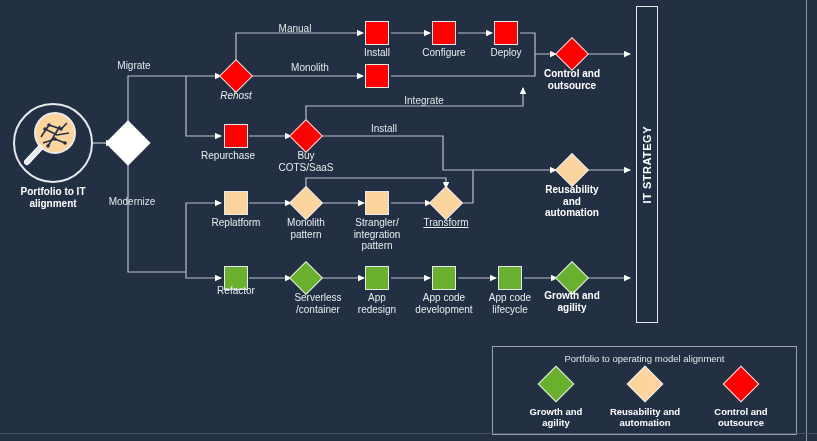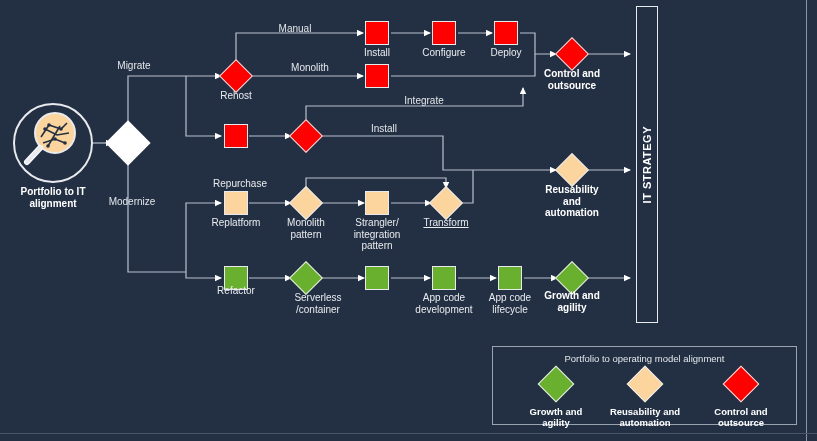--- a/index.html
+++ b/index.html
@@ -140,21 +140,21 @@
 
   <div class="bigdia" style="left:128px;top:143px;">
     <div class="shape"></div>
   </div>
   <div class="elbl" style="left:134px;top:60px;">Migrate</div>
   <div class="elbl" style="left:132px;top:196px;">Modernize</div>
 
   <div class="node dia-wrap" style="left:236px;top:76px;">
     <div class="dia red"></div>
   </div>
-  <div class="lbl" style="left:236px;top:90px;width:90px;">Rehost</div>
+  <div class="lbl" style="left:236px;top:90px;width:90px;font-style:italic;">Rehost</div>
 
   <div class="elbl" style="left:295px;top:23px;">Manual</div>
   <div class="elbl" style="left:310px;top:62px;">Monolith</div>
 
   <div class="node sq red" style="left:377px;top:33px;"></div>
   <div class="lbl" style="left:377px;top:47px;width:80px;">Install</div>
 
   <div class="node sq red" style="left:444px;top:33px;"></div>
   <div class="lbl" style="left:444px;top:47px;width:80px;">Configure</div>
 
@@ -163,25 +163,27 @@
 
   <div class="node sq red" style="left:377px;top:76px;"></div>
 
   <div class="node dia-wrap" style="left:572px;top:54px;">
     <div class="dia red"></div>
   </div>
   <div class="lbl bold" style="left:572px;top:68px;width:100px;">Control and
 outsource</div>
 
   <div class="node sq red" style="left:236px;top:136px;"></div>
-  <div class="lbl" style="left:240px;top:150px;width:90px;margin-top:28px;">Repurchase</div>
+  <div class="lbl" style="left:228px;top:150px;width:90px;">Repurchase</div>
 
   <div class="node dia-wrap" style="left:306px;top:136px;">
     <div class="dia red"></div>
   </div>
+  <div class="lbl" style="left:306px;top:150px;width:90px;">Buy
+COTS/SaaS</div>
 
   <div class="elbl" style="left:424px;top:95px;text-align:right;">Integrate</div>
   <div class="elbl" style="left:384px;top:123px;">Install</div>
 
   <div class="node sq orange" style="left:236px;top:203px;"></div>
   <div class="lbl" style="left:236px;top:217px;width:90px;">Replatform</div>
 
   <div class="node dia-wrap" style="left:306px;top:203px;">
     <div class="dia orange"></div>
   </div>
@@ -208,40 +210,42 @@
   <div class="node sq green" style="left:236px;top:278px;"></div>
   <div class="lbl" style="left:236px;top:285px;width:90px;">Refactor</div>
 
   <div class="node dia-wrap" style="left:306px;top:278px;">
     <div class="dia green"></div>
   </div>
   <div class="lbl" style="left:318px;top:292px;width:80px;">Serverless
 /container</div>
 
   <div class="node sq green" style="left:377px;top:278px;"></div>
+  <div class="lbl" style="left:377px;top:292px;width:70px;">App
+redesign</div>
 
   <div class="node sq green" style="left:444px;top:278px;"></div>
   <div class="lbl" style="left:444px;top:292px;width:88px;">App code
 development</div>
 
   <div class="node sq green" style="left:510px;top:278px;"></div>
   <div class="lbl" style="left:510px;top:292px;width:80px;">App code
 lifecycle</div>
 
   <div class="node dia-wrap" style="left:572px;top:278px;">
     <div class="dia green"></div>
   </div>
   <div class="lbl bold" style="left:572px;top:290px;width:90px;">Growth and
 agility</div>
 
   <div class="strategy" style="left:636px;top:6px;width:22px;height:317px;">
     <span>IT STRATEGY</span>
   </div>
 
-  <div class="legend" style="left:492px;top:346px;width:305px;height:79px;">
+  <div class="legend" style="left:492px;top:346px;width:305px;height:89px;">
     <div class="legend-title">Portfolio to operating model alignment</div>
 
     <div class="leg-item" style="left:63px;top:24px;">
       <div class="leg-dia" style="background:#6ab02f;"></div>
       <div class="leg-txt">Growth and
 agility</div>
     </div>
 
     <div class="leg-item" style="left:152px;top:24px;">
       <div class="leg-dia" style="background:#fcd49e;"></div>

